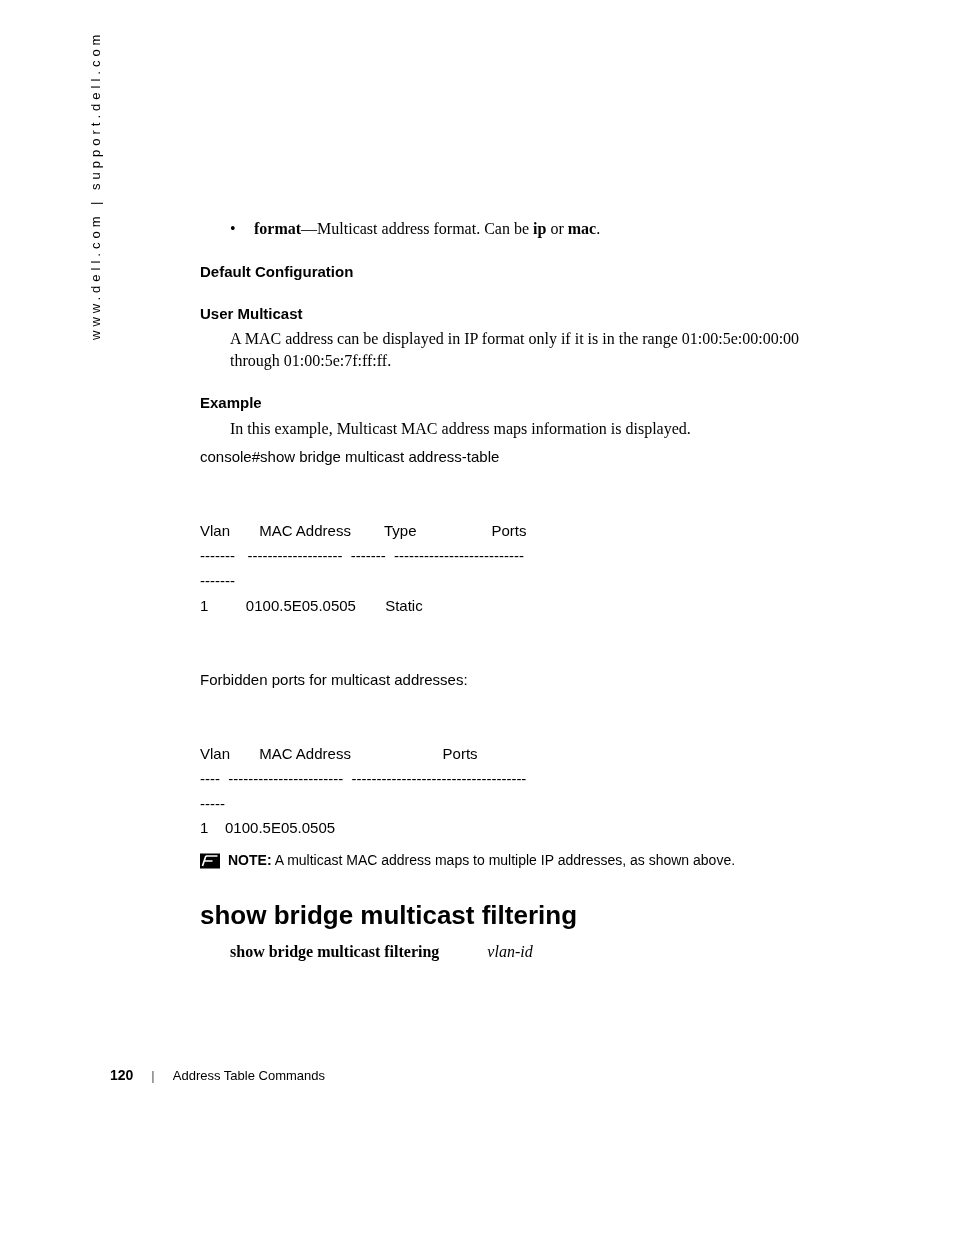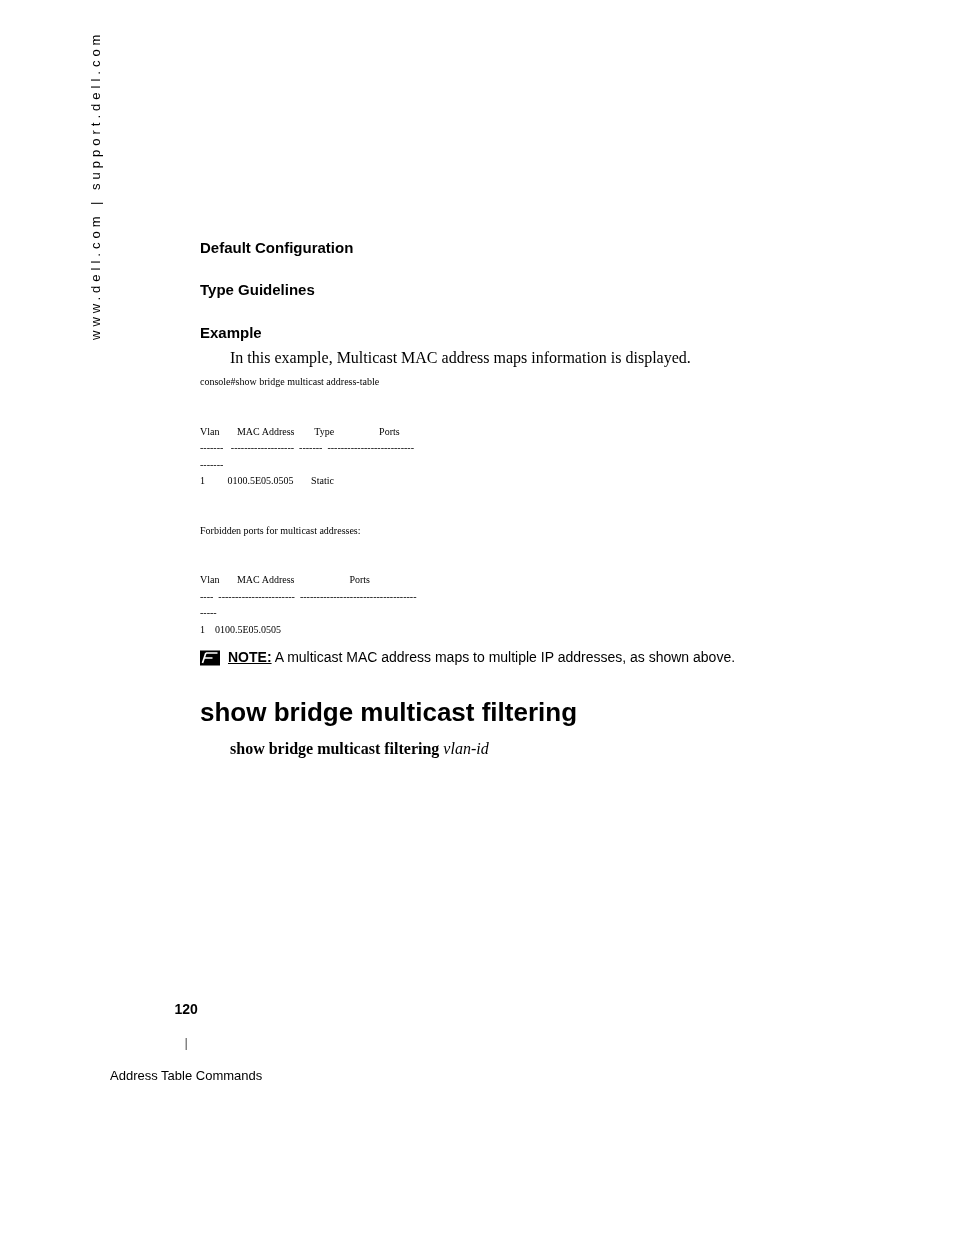--- a/index.html
+++ b/index.html
@@ -55,22 +55,22 @@
     font-family: Arial, Helvetica, sans-serif;
     font-weight: bold;
     font-size: 15px;
     margin: 22px 0 4px 0;
   }
   .body-indent {
     margin-left: 30px;
     margin-top: 2px;
   }
   .mono {
-    font-family: Liberation Serif, serif;
-    font-size: 10px;
+    font-family: Liberation Sans, sans-serif;
+    font-size: 15px;
     white-space: pre;
     line-height: 1.65;
     margin: 6px 0 2px 0;
   }
   .note-row {
     margin-top: 10px;
     display: flex;
     align-items: flex-start;
     gap: 8px;
   }
@@ -79,58 +79,60 @@
     height: 16px;
     margin-top: 2px;
     flex: 0 0 auto;
   }
   .note-text {
     font-family: Arial, Helvetica, sans-serif;
     font-size: 14px;
   }
   .note-text .label {
     font-weight: bold;
-    text-decoration: underline;
   }
   h2.cmd {
     font-family: Arial, Helvetica, sans-serif;
     font-weight: bold;
     font-size: 26px;
     margin: 28px 0 8px 0;
   }
   .footer {
     position: absolute;
     left: 110px;
     bottom: 152px;
     font-family: Arial, Helvetica, sans-serif;
     font-size: 13px;
     display: flex;
     align-items: center;
     gap: 18px;
-    flex-direction: column;
   }
   .footer .pnum { font-weight: bold; font-size: 14px; }
   .footer .sep  { color: #555; }
   .b { font-weight: bold; }
-  .i { font-style: italic; }
+  .i { font-style: italic; margin-left: 44px; }
 </style>
 </head>
 <body>
 
 <div class="page">
 
   <div class="side-text">www.dell.com | support.dell.com</div>
 
   <div class="content">
 
+    <div class="bullet-row">
+      <span class="b">format</span><span>—</span><span>Multicast address format. Can be </span><span class="b">ip</span><span> or </span><span class="b">mac</span><span>.</span>
+    </div>
 
     <h4 class="sect">Default Configuration</h4>
 
 
-    <h4 class="sect">Type Guidelines</h4>
+    <h4 class="sect">User Multicast</h4>
+    <div class="body-indent">A MAC address can be displayed in IP format only if it is in the range 01:00:5e:00:00:00 through 01:00:5e:7f:ff:ff.</div>
 
     <h4 class="sect">Example</h4>
     <div class="body-indent">In this example, Multicast MAC address maps information is displayed.</div>
 
     <div class="mono">console#show bridge multicast address-table
 
 
 Vlan       MAC Address        Type                  Ports
 -------   -------------------  -------  --------------------------
 -------

